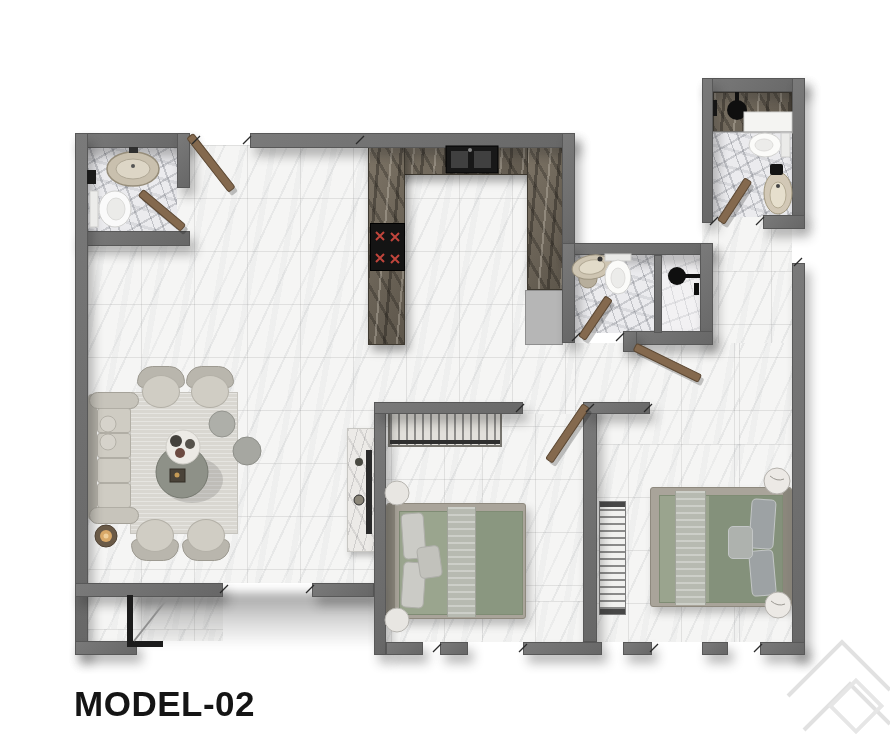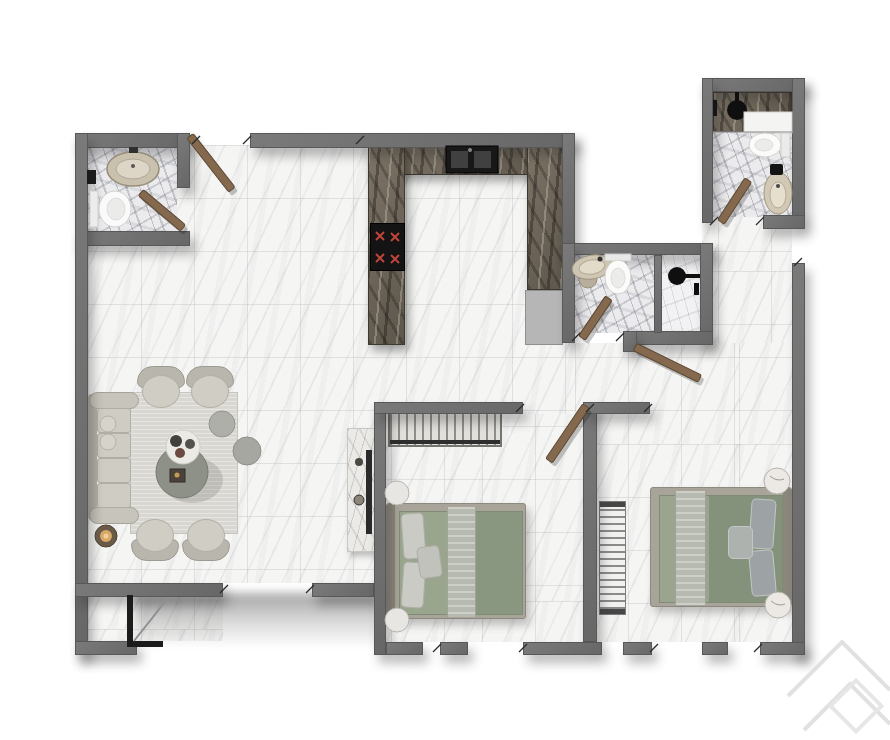--- a/index.html
+++ b/index.html
@@ -331,13 +331,14 @@
       <path d="M794,266 l8,-8"></path>
     </g>
 
     <g stroke="#dedede" stroke-width="4" fill="none" opacity=".9">
       <path d="M788,696 L842,642 L890,690"></path>
       <path d="M804,730 L850,684 L890,724"></path>
       <rect x="838" y="688" width="36" height="36" transform="rotate(45 856 706)" stroke="#e4e4e4"></rect>
     </g>
   </svg>
 
+  <div class="abs title" style="left:74px;top:684px;">MODEL-02</div>
 </div>
 
 </body></html>

